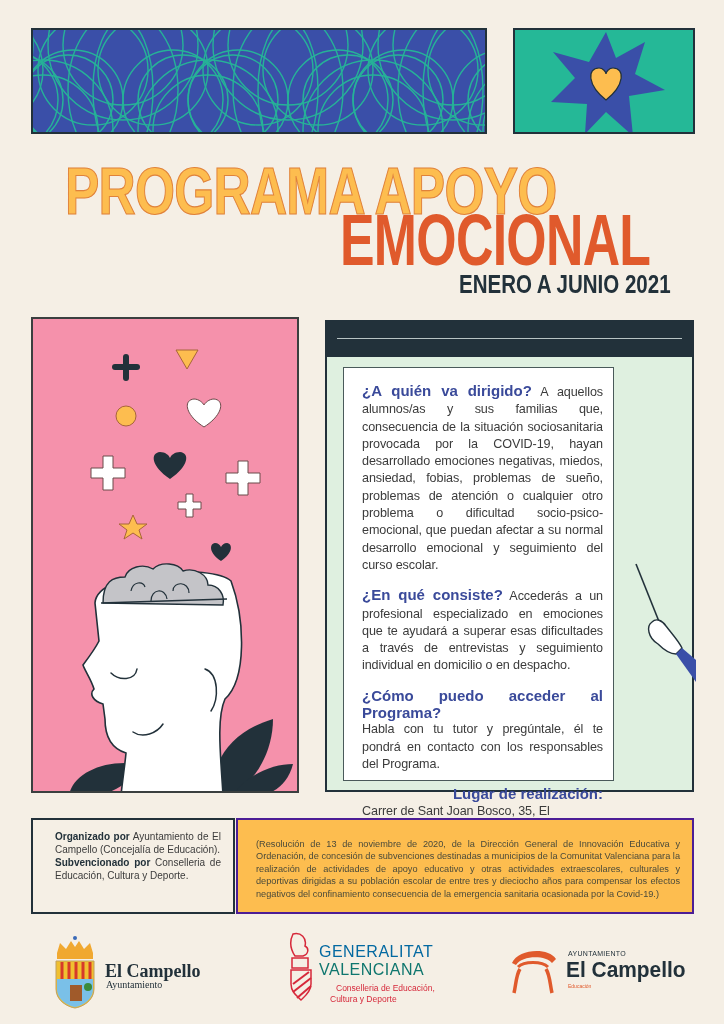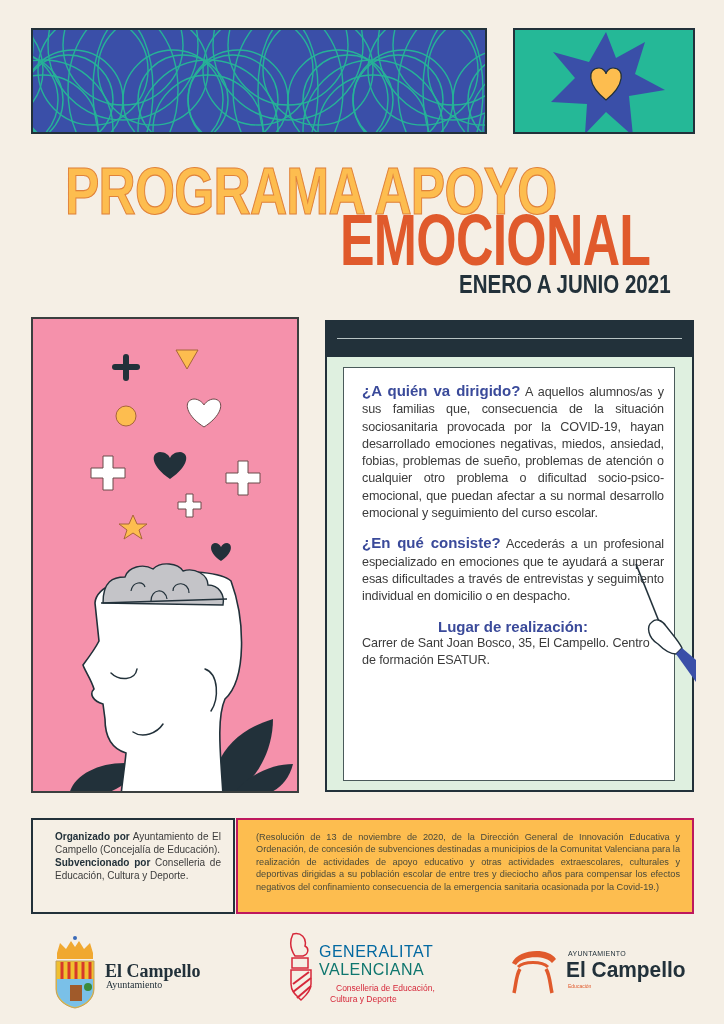--- a/index.html
+++ b/index.html
@@ -18,31 +18,31 @@
   .title-line2 { left: 340px; top: 204px; font-weight: 700; font-size: 72px; color: #e05a2c; transform: scaleX(0.72); transform-origin: left top; line-height: 1; white-space: nowrap; letter-spacing: -1px; }
   .subtitle { left: 459px; top: 272px; font-weight: 700; font-size: 25px; color: #22313a; transform: scaleX(0.82); transform-origin: left top; white-space: nowrap; line-height: 1; }
 
   
   #illustration { left: 31px; top: 317px; width: 268px; height: 476px; background: #f591ab; border: 2px solid #3a3f3f; overflow: hidden; }
 
   
   #board { left: 325px; top: 320px; width: 369px; height: 472px; background: #dff0e0; border: 2px solid #22313a; }
   #board-top { left: 0; top: 0; width: 100%; height: 35px; background: #22313a; }
   #board-line { left: 10px; top: 16px; right: 10px; height: 1px; background: #b8c4c4; }
-  #info-card { left: 16px; top: 45px; width: 332px; height: 414px; background: #fff; border: 1px solid #4a5a5a; padding: 14px 10px 8px 18px; }
+  #info-card { left: 16px; top: 45px; width: 271px; height: 414px; background: #fff; border: 1px solid #4a5a5a; padding: 14px 10px 8px 18px; }
 
   .section { margin-bottom: 12px; font-size: 12.6px; line-height: 17.3px; color: #3b3b3b; text-align: justify; letter-spacing: -0.1px; }
   .section .q { color: #3a4a9a; font-weight: 700; font-size: 15px; letter-spacing: 0; }
-  .section.block .q { display: block; text-align: center; }
+  .section.block .q { display: block; text-align: right; }
   .section.justq .q { text-align: justify; text-align-last: justify; }
 
   
   #organizer-box { left: 31px; top: 818px; width: 204px; height: 96px; border: 2px solid #22313a; background: #f5efe5; padding: 10px 12px 0 22px; font-size: 10px; line-height: 13px; color: #3b3b3b; text-align: justify; }
   #organizer-box b { color: #22313a; }
-  #resolution-box { left: 236px; top: 818px; width: 458px; height: 96px; border: 2px solid #be185d; background: #fdbd4f; padding: 11px 12px 0 18px; font-size: 9.2px; line-height: 12.4px; color: #4a4a3a; text-align: justify; }
+  #resolution-box { left: 236px; top: 818px; width: 458px; height: 96px; border: 2px solid #4c1d95; background: #fdbd4f; padding: 18px 12px 0 18px; font-size: 9.2px; line-height: 12.4px; color: #4a4a3a; text-align: justify; }
 
   
   .logo-text { white-space: nowrap; }
   #logo1-name { left: 105px; top: 961px; font-family: "Liberation Serif", serif; font-weight: 700; font-size: 18px; color: #22313a; }
   #logo1-sub { left: 106px; top: 979px; font-family: "Liberation Serif", serif; font-size: 10px; color: #22313a; }
   #logo2-l1 { left: 319px; top: 943px; font-size: 16px; color: #0369a1; letter-spacing: 0.5px; }
   #logo2-l2 { left: 319px; top: 961px; font-size: 16px; color: #0f766e; letter-spacing: 0.5px; }
   #logo2-l3 { left: 336px; top: 983px; font-size: 8.5px; color: #d6283a; }
   #logo2-l4 { left: 330px; top: 994px; font-size: 8.5px; color: #d6283a; }
   #logo3-l1 { left: 568px; top: 950px; font-size: 7px; color: #22313a; letter-spacing: 0.3px; }
@@ -149,20 +149,23 @@
   <div id="board-top" class="abs"></div>
   <div id="board-line" class="abs"></div>
 
   <div id="info-card" class="abs">
     <p class="section">
       <span class="q">¿A quién va dirigido?</span><span> A aquellos alumnos/as y sus familias que, consecuencia de la situación sociosanitaria provocada por la COVID-19, hayan desarrollado emociones negativas, miedos, ansiedad, fobias, problemas de sueño, problemas de atención o cualquier otro problema o dificultad socio-psico-emocional, que puedan afectar a su normal desarrollo emocional y seguimiento del curso escolar.</span>
     </p>
     <p class="section">
       <span class="q">¿En qué consiste?</span><span> Accederás a un profesional especializado en emociones que te ayudará a superar esas dificultades a través de entrevistas y seguimiento individual en domicilio o en despacho.</span>
     </p>
+    <p class="section block justq">
+      <span class="q">¿Cómo puedo acceder al Programa?</span><span>Habla con tu tutor y pregúntale, él te pondrá en contacto con los responsables del Programa.</span>
+    </p>
     <p class="section block" style="text-align:left;">
       <span class="q">Lugar de realización:</span><span>Carrer de Sant Joan Bosco, 35, El Campello. Centro de formación ESATUR.</span>
     </p>
   </div>
 
   <svg class="abs" style="left:305px; top:240px;" width="64" height="130" viewBox="0 0 64 130">
     <line x1="4" y1="2" x2="28" y2="62" stroke="#22313a" stroke-width="1.6"></line>
     <path d="M20 60 C 14 64, 16 76, 26 82 C 32 88, 38 92, 44 92 L 50 86 C 46 78, 40 72, 34 64 C 30 58, 24 56, 20 60 Z" fill="#fff" stroke="#22313a" stroke-width="1.4"></path>
     <path d="M44 92 L 50 86 L 64 98 L 64 120 Z" fill="#3a4fa8"></path>
   </svg>

